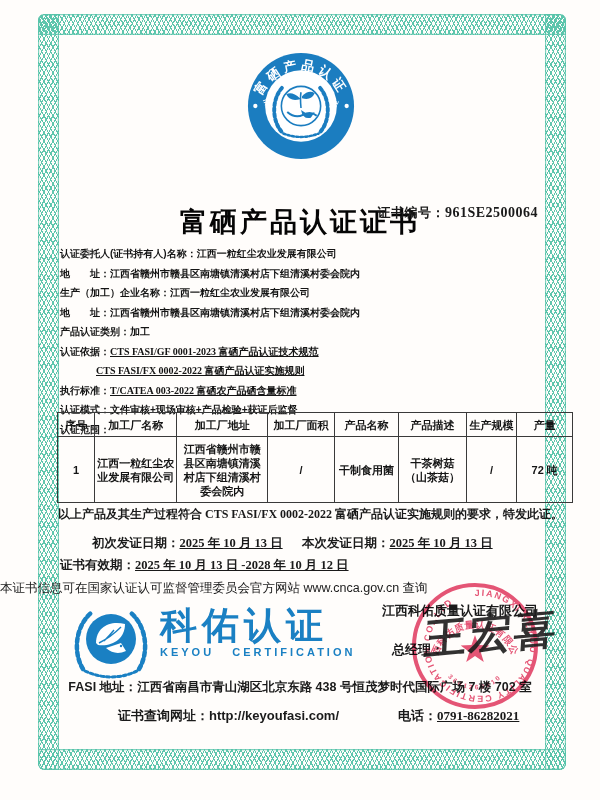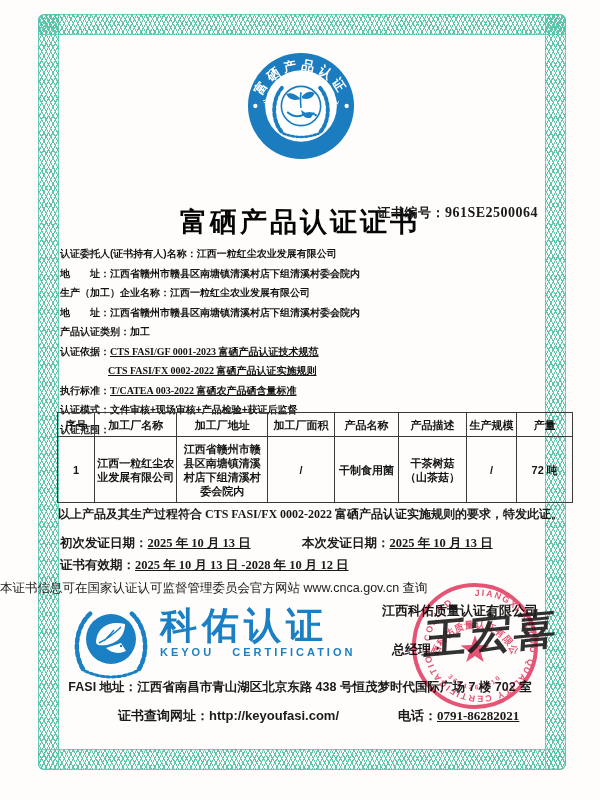--- a/index.html
+++ b/index.html
@@ -32,42 +32,42 @@
     position:absolute; right:62px; top:204px;
     font-size:13px; font-weight:bold; letter-spacing:.5px;margin-left:6px;
   }
   .cert-no .val { font-family:"Liberation Serif","DejaVu Serif",serif; font-size:14px; }
 
   .fields {
     position:absolute; left:60px; top:220px; width:486px;
     font-size:10px; font-weight:bold; line-height:19.5px; color:#141414;margin-top:24px;
   }
   .fl { white-space:nowrap; }
-  .fl.indent { padding-left:48px; }
+  .fl.indent { padding-left:36px; }
   .latnum { font-family:"Liberation Serif","DejaVu Serif",serif;text-decoration:underline; }
 
   table.scope {
     position:absolute; left:57px; top:412px; width:516px;
     border-collapse:collapse; font-size:11px; line-height:14px; color:#151515;
     table-layout:fixed;
   }
   table.scope th, table.scope td {
     border:1px solid #3a3a3a; text-align:center; vertical-align:middle;
     padding:4px 2px; font-weight:600; word-break:break-all;
   }
   table.scope th { height:24px; font-weight:bold; }
   table.scope td { height:66px; }
   .c0{width:7.2%}.c1{width:16%}.c2{width:17.6%}.c3{width:13%}.c4{width:12.4%}.c5{width:13.2%}.c6{width:9.8%}.c7{width:10.8%}
 
   .statement {
     position:absolute; left:58px; top:506px; width:490px;
     font-size:12px; font-weight:bold; white-space:nowrap;
     font-family:"Liberation Serif","DejaVu Sans",sans-serif;
   }
-  .dates1 { position:absolute; left:60px; top:535px; width:486px; font-size:12.5px; font-weight:bold; }
+  .dates1 { position:absolute; left:60px; top:535px; width:486px; font-size:12.5px; font-weight:bold;padding-left:32px; }
   .dates1 .d2 { position:absolute; left:242px; top:0; }
   .dates2 { position:absolute; left:60px; top:557px; font-size:12.5px; font-weight:bold; }
   .query-note {
     position:absolute; left:0; right:0; top:580px; text-align:left;
     font-size:12.5px; font-weight:normal;
   }
 
   .keyou-emblem { position:absolute; left:66px; top:599px; width:90px; height:90px; }
   .brand { position:absolute; left:160px; top:607px; color:#1a80c3; }
   .brand-cn { font-size:37px; font-weight:bold; letter-spacing:5px; line-height:38px; }

